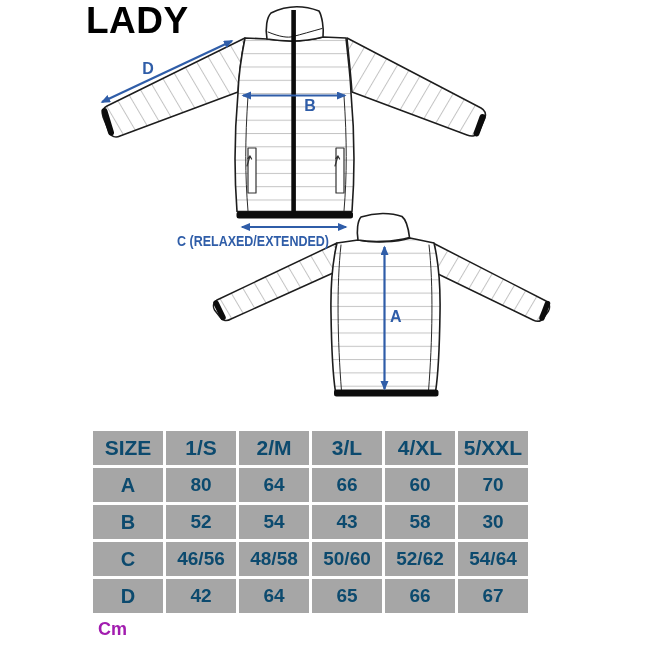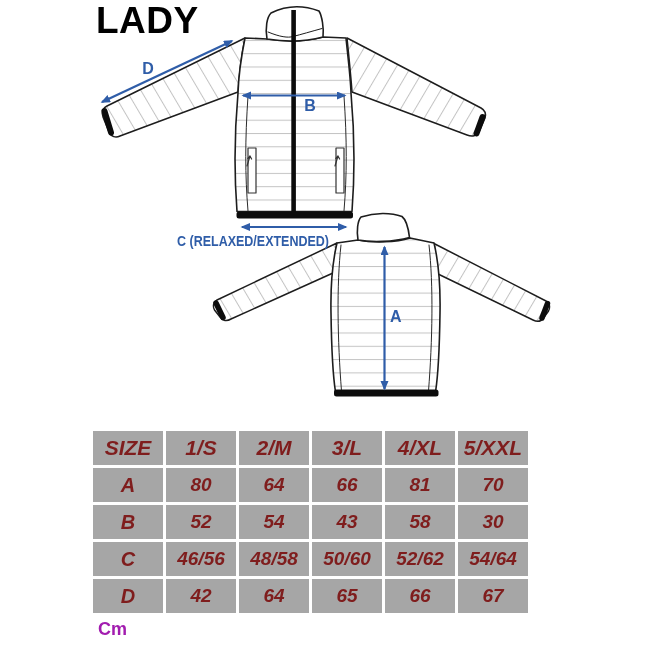--- a/index.html
+++ b/index.html
@@ -1,34 +1,34 @@
 <!DOCTYPE html>
 <html><head>
 <meta charset="utf-8">
 <style>
   * { margin:0; padding:0; box-sizing:border-box; }
   html,body { width:650px; height:650px; background:#ffffff; overflow:hidden;
               font-family:"Liberation Sans", sans-serif; }
   .stage { position:relative; width:650px; height:650px; background:#fff; }
 
   .page-title {
-    position:absolute; left:96px; top:0px;
+    position:absolute; left:86px; top:0px;
     font-size:37px; font-weight:bold; color:#000; letter-spacing:0.5px;
   }
 
   .diagram-svg { position:absolute; left:0; top:0; }
 
   .size-table {
     position:absolute; left:90px; top:428px;
     border-collapse:separate; border-spacing:3px;
   }
   .size-table td {
     background:#a6a6a6; width:70px; height:34px;
     text-align:center; vertical-align:middle;
-    color:#7f1d1d; font-weight:bold; font-size:19px; padding:0;font-style:italic;
+    color:#0c4a6e; font-weight:bold; font-size:19px; padding:0;
   }
   .size-table tr.head td { font-size:21px; }
   .size-table td.rowlab { font-size:20px; }
 
   .unit-label {
     position:absolute; left:98px; top:619px;
     font-size:18px; font-weight:bold; color:#a21caf;
   }
 
   svg text { font-family:"Liberation Sans", sans-serif; font-weight:bold; }
@@ -131,21 +131,21 @@
         <td>2/M</td>
         <td>3/L</td>
         <td>4/XL</td>
         <td>5/XXL</td>
       </tr>
       <tr>
         <td class="rowlab">A</td>
         <td>80</td>
         <td>64</td>
         <td>66</td>
-        <td>81</td>
+        <td>60</td>
         <td>70</td>
       </tr>
       <tr>
         <td class="rowlab">B</td>
         <td>52</td>
         <td>54</td>
         <td>43</td>
         <td>58</td>
         <td>30</td>
       </tr>

